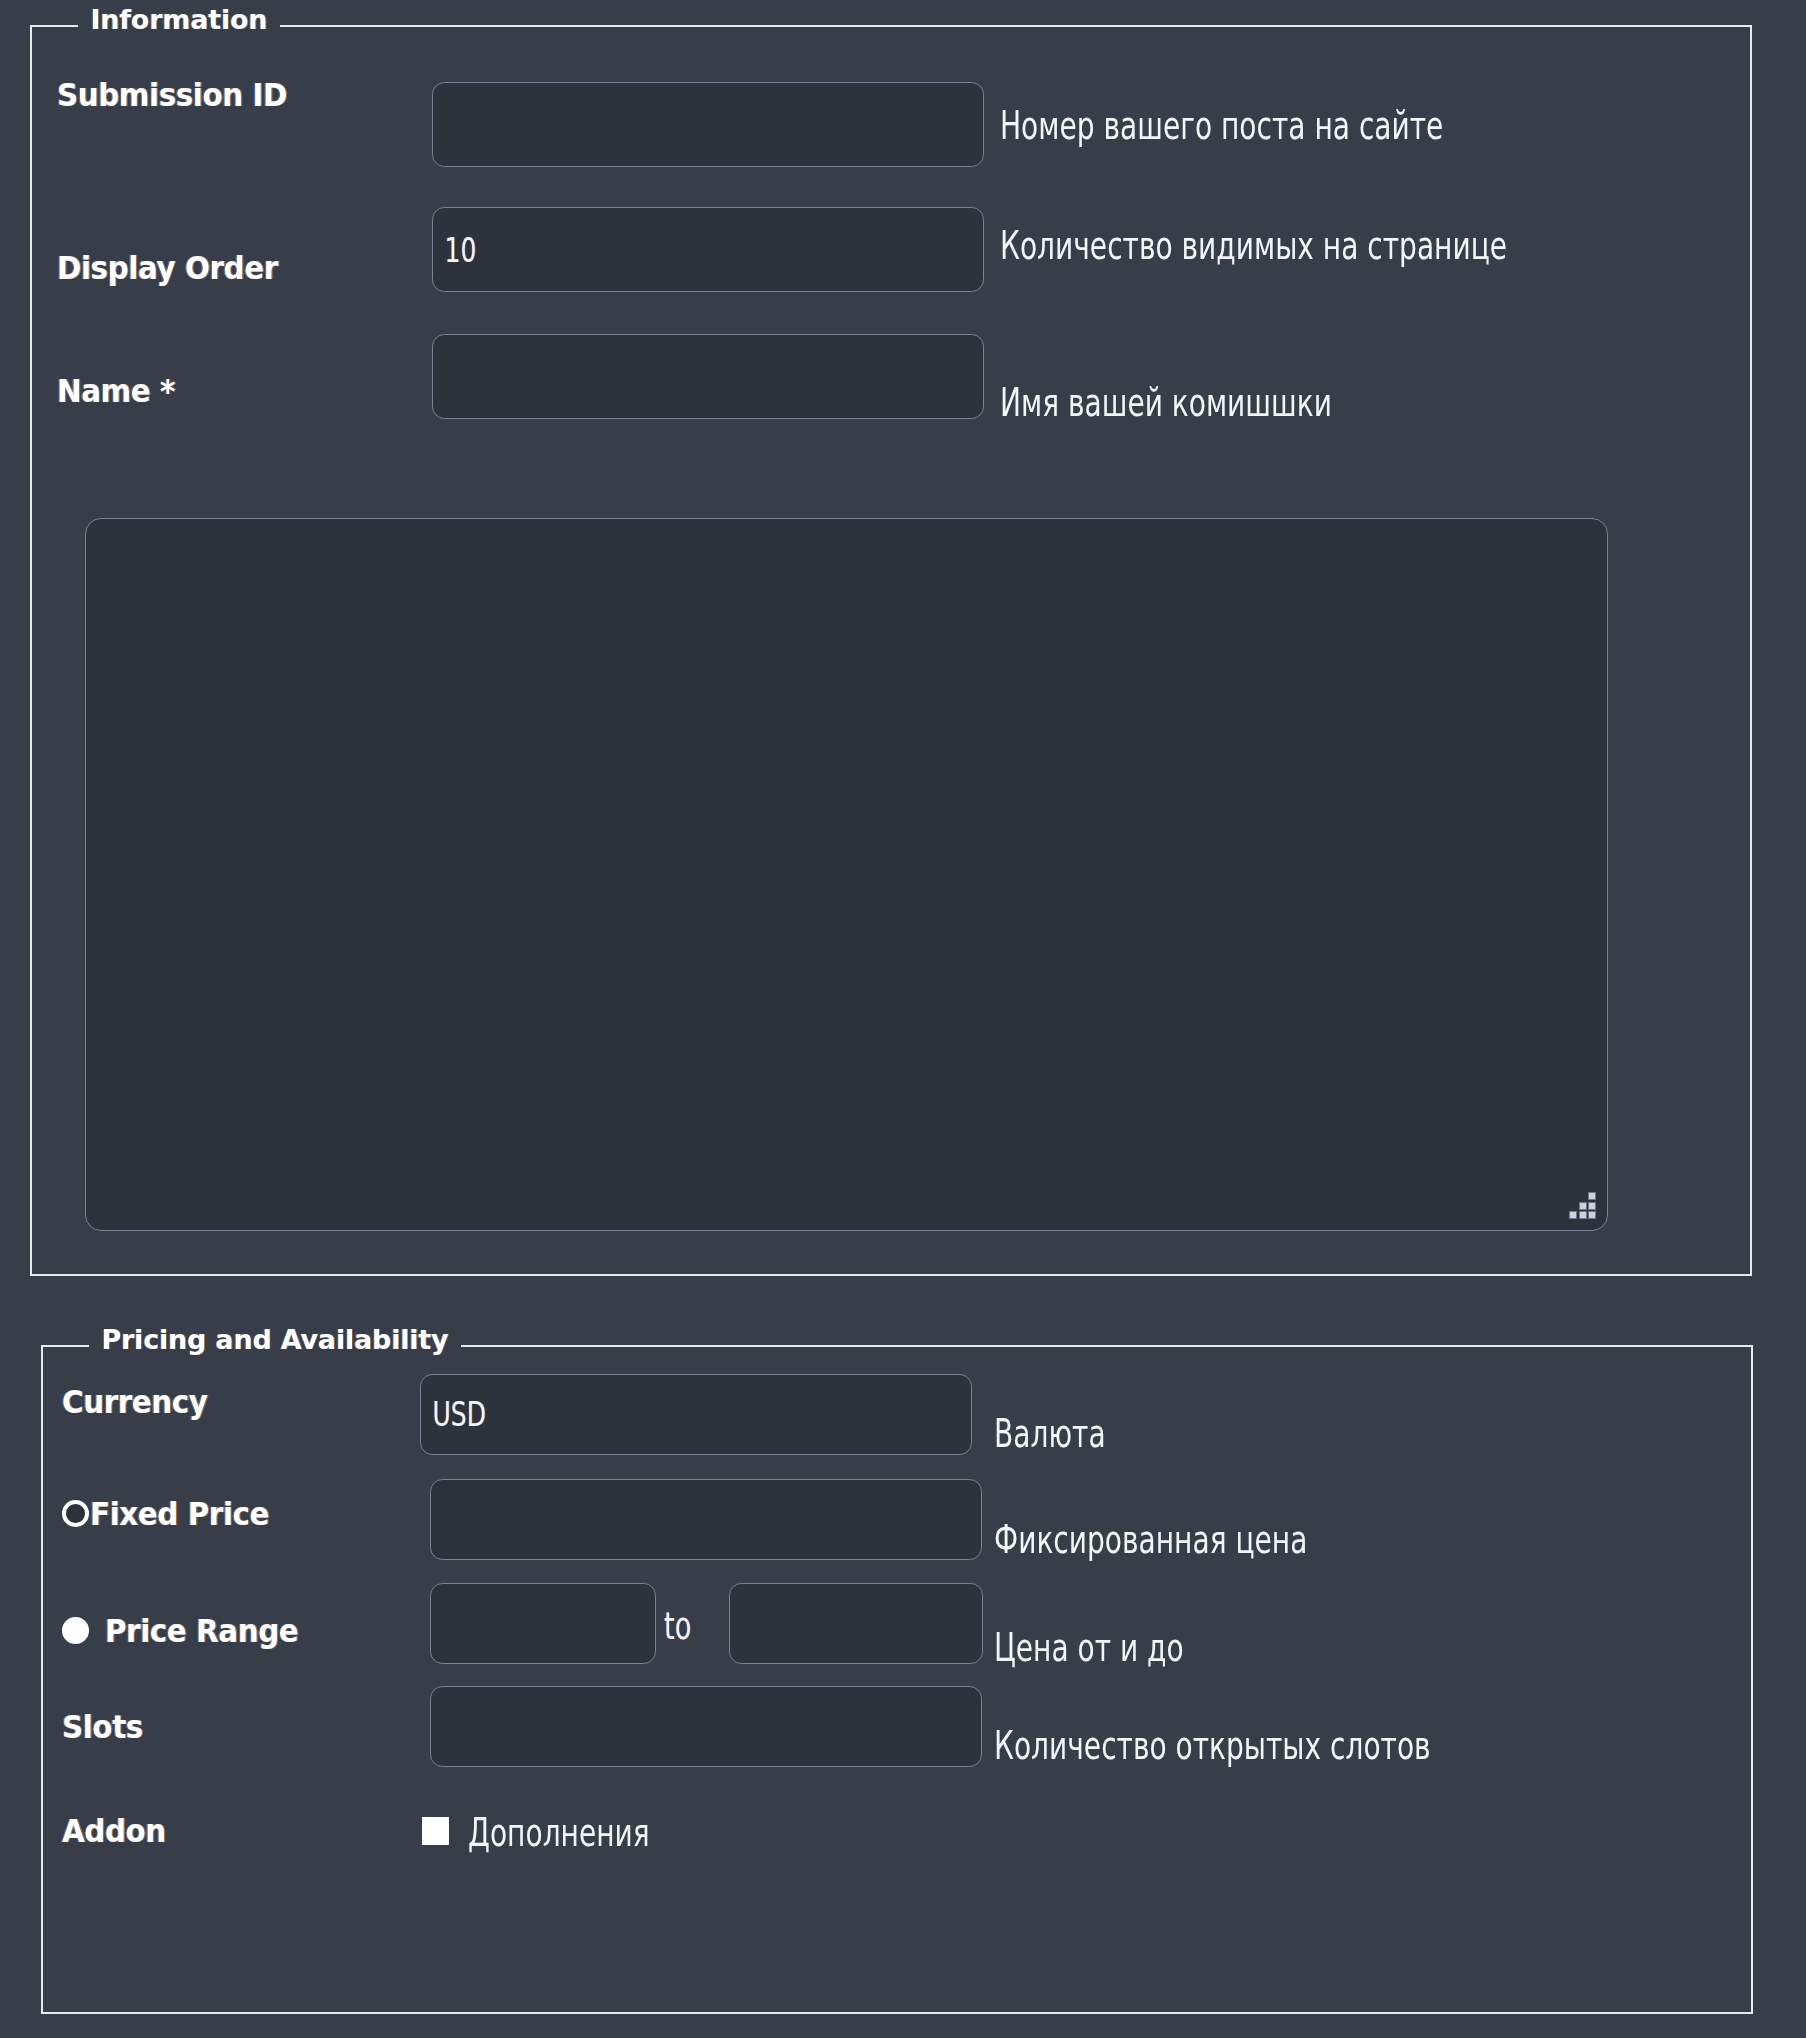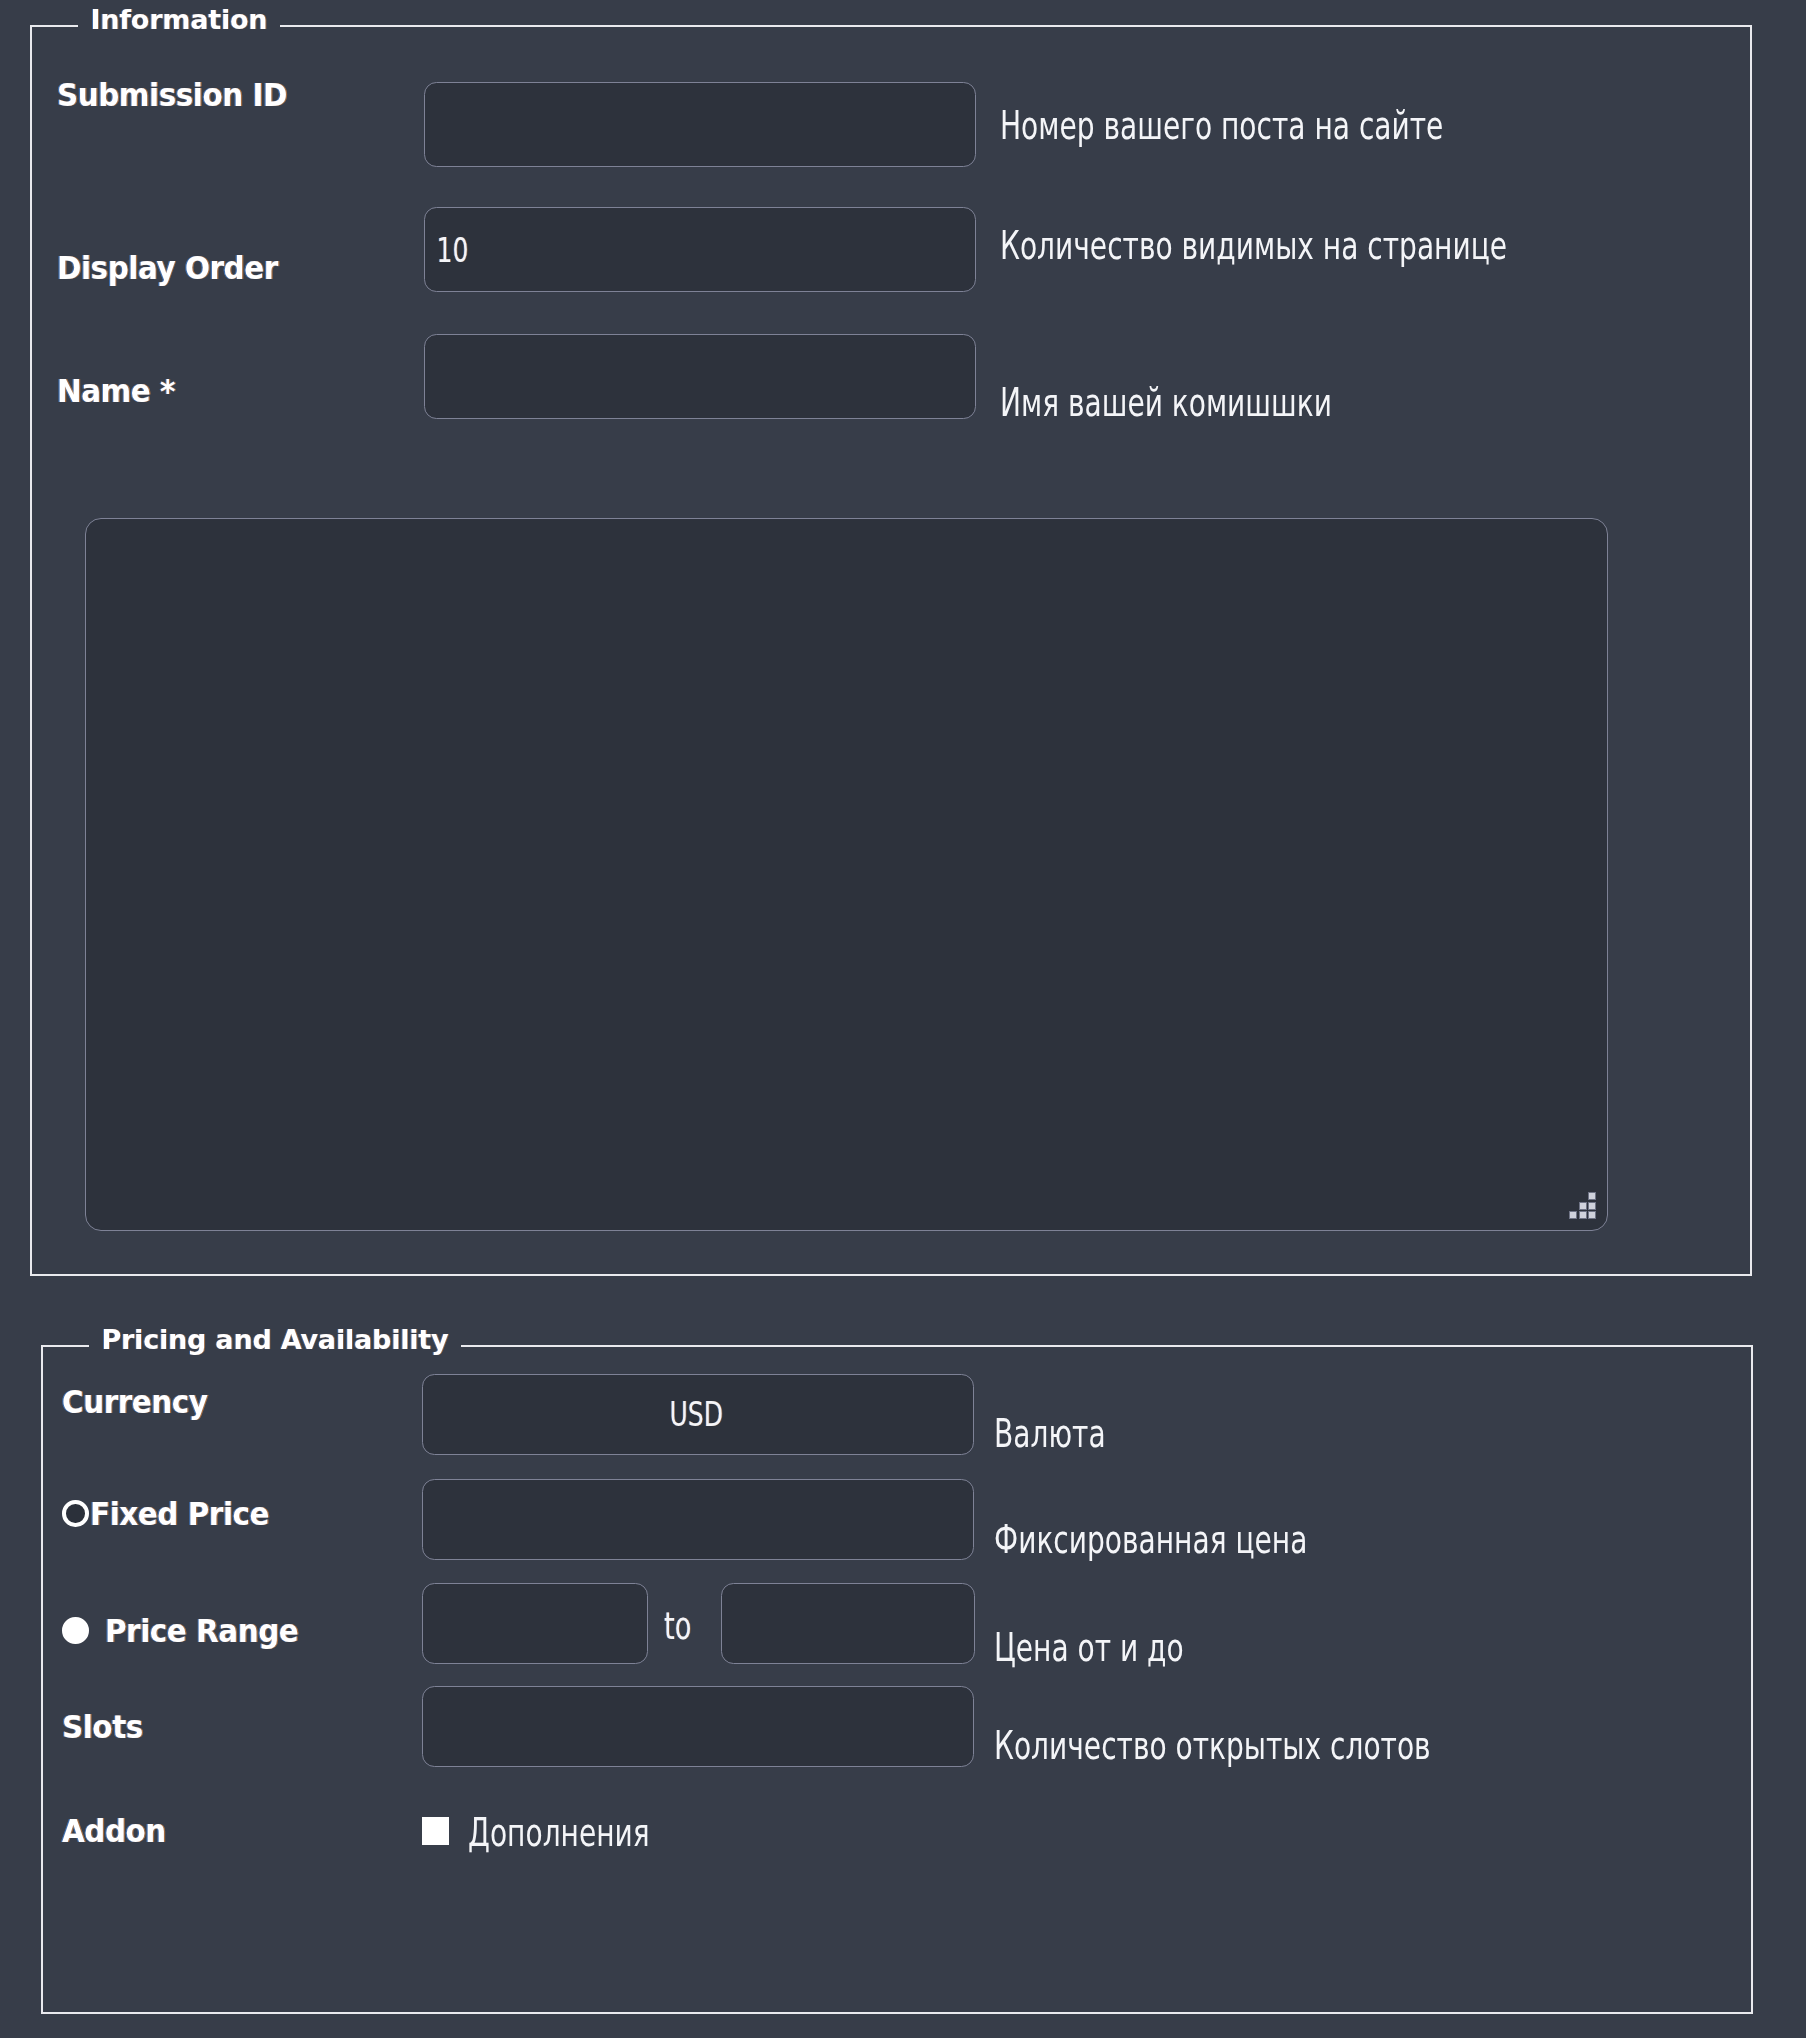--- a/index.html
+++ b/index.html
@@ -61,20 +61,21 @@
     white-space: nowrap;
     transform: scaleX(0.92);
     transform-origin: left center;
     text-shadow: 1.3px 0 0 rgba(255,150,60,0.55), -1.3px 0 0 rgba(70,150,255,0.55);
   }
 
   .field {
     background: #2d323c;
     border: 1.8px solid #7e8296;
     border-radius: 12.4px;
+    margin-left: 8px;
   }
 
   .field-text {
     font-family: "DejaVu Sans Condensed", "DejaVu Sans", sans-serif;
     font-size: 34px;
     color: #f4f5f8;
     padding-left: 14px;
     line-height: 1;
     transform: scaleX(0.82);
     transform-origin: left center;
@@ -198,21 +199,21 @@
       </div>
     </div>
   </fieldset>
 
   <fieldset class="panel" id="panel-pricing">
     <div class="panel-legend">Pricing and Availability</div>
 
     <div class="row" style="left:19.4px; top:19.4px; width:529px; height:71px;">
       <div class="lbl">Currency</div>
     </div>
-    <div class="field" style="position:absolute; left:379px; top:26.5px; width:552px; height:81px; display:flex; align-items:center;justify-content:center;">
+    <div class="field" style="position:absolute; left:369px; top:26.5px; width:552px; height:81px; display:flex; align-items:center;">
       <div class="field-text">USD</div>
     </div>
     <div class="ru" style="left:951px; top:67px;">Валюта</div>
 
     <div class="row" style="left:19.4px; top:131px; width:529px; height:71px; gap:1px;">
       <div class="radio"></div>
       <div class="lbl">Fixed Price</div>
     </div>
     <div class="field" style="position:absolute; left:379px; top:132px; width:552px; height:81px; display:flex; align-items:center;">
       <div class="field-text"></div>

